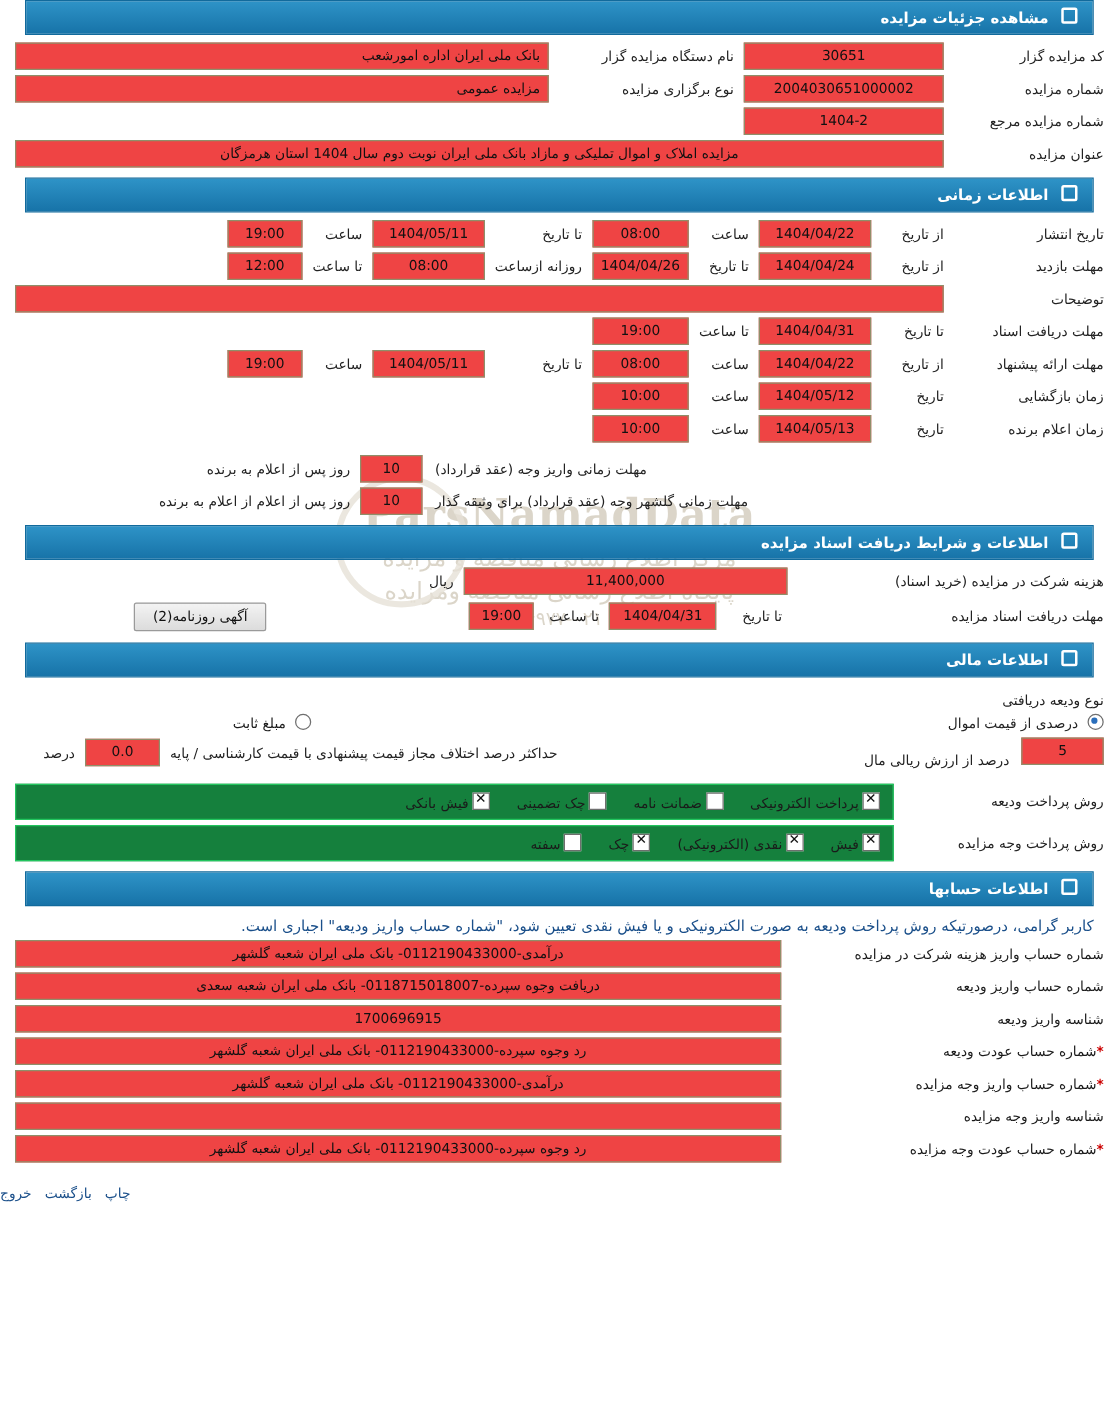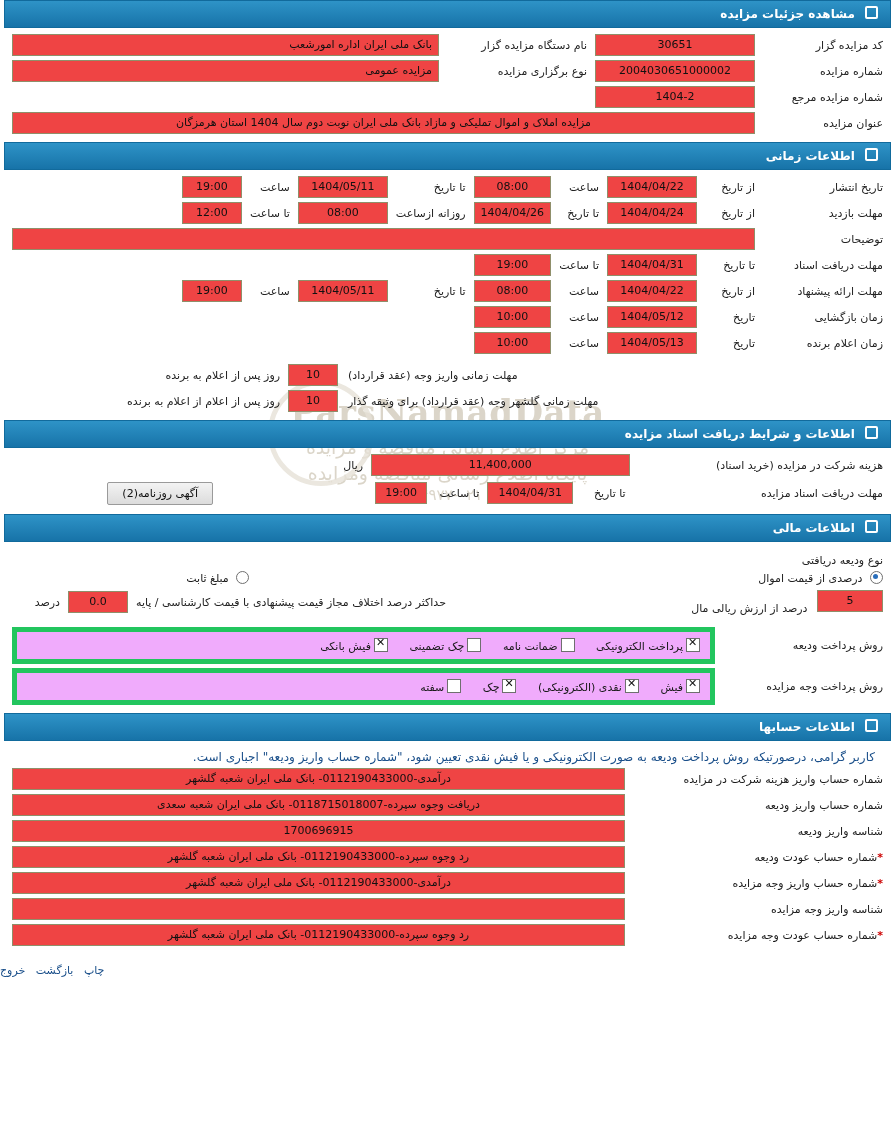--- a/index.html
+++ b/index.html
@@ -33,21 +33,21 @@
   }
 
   .section-head{
     background:#1a7fb5;
     background:linear-gradient(to bottom,#2e93c7 0%,#1773a8 100%);
     color:#ffffff;
     font-size:12px;
     font-weight:bold;
     padding:5px 12px 6px 12px;
     border:1px solid #116a9c;
-    margin:0 4px;
+    margin:0 20px;
     text-align:right;
     position:relative;
     z-index:2;
   }
   .section-head .pin{
     display:inline-block;width:9px;height:9px;border:2px solid #ffffff;border-radius:2px;
     margin-left:6px;vertical-align:-1px;
   }
   .sec-body{margin:0 8px;padding:4px 0 6px 0;position:relative;z-index:2;}
   table.grid{width:100%;border-collapse:collapse;}
@@ -85,21 +85,21 @@
   .radio.on:after{
     content:"";position:absolute;left:2px;top:2px;width:5px;height:5px;border-radius:50%;background:#2a6ebb;
   }
   .chk{
     display:inline-block;width:12px;height:12px;border:1px solid #6f6f6f;background:#fff;
     vertical-align:-2px;margin-left:3px;position:relative;
   }
   .chk.on:after{
     content:"\2715";position:absolute;left:1px;top:-3px;font-size:11px;color:#111;line-height:14px;
   }
-  .optrow{background:#f0abfc;border:5px solid #22c55e;padding:6px 10px;}
+  .optrow{background:#15803d;border:1px solid #22c55e;padding:6px 10px;}
   .opt{display:inline-block;margin-left:18px;white-space:nowrap;font-size:11px;}
   .footer{
     text-align:left;
     padding:10px 0 12px 0;
     color:#1a4f8a;
     font-size:11px;
     position:relative;z-index:2;
   }
   .footer a{color:#1a4f8a;text-decoration:none;cursor:pointer;}
   .ctr{text-align:center;}

